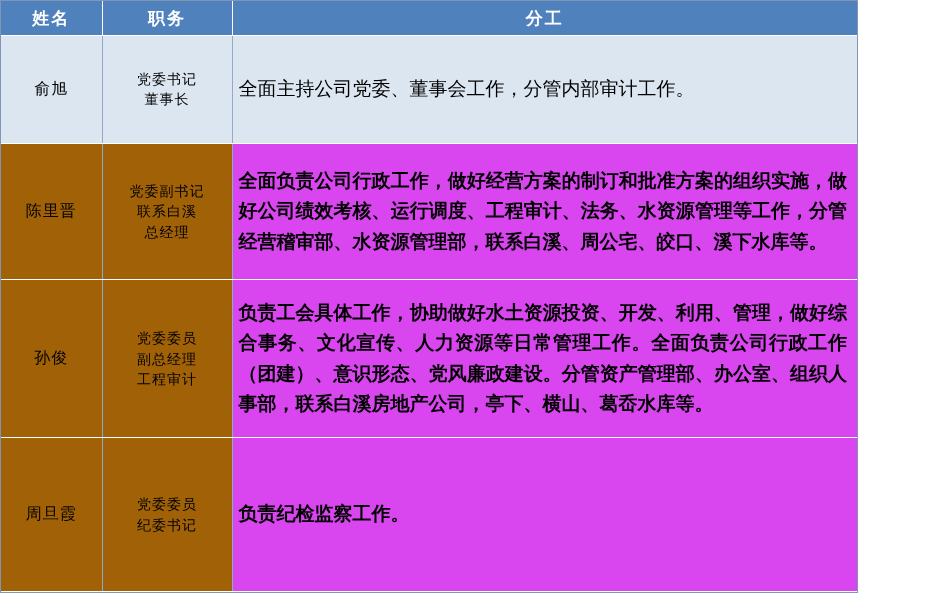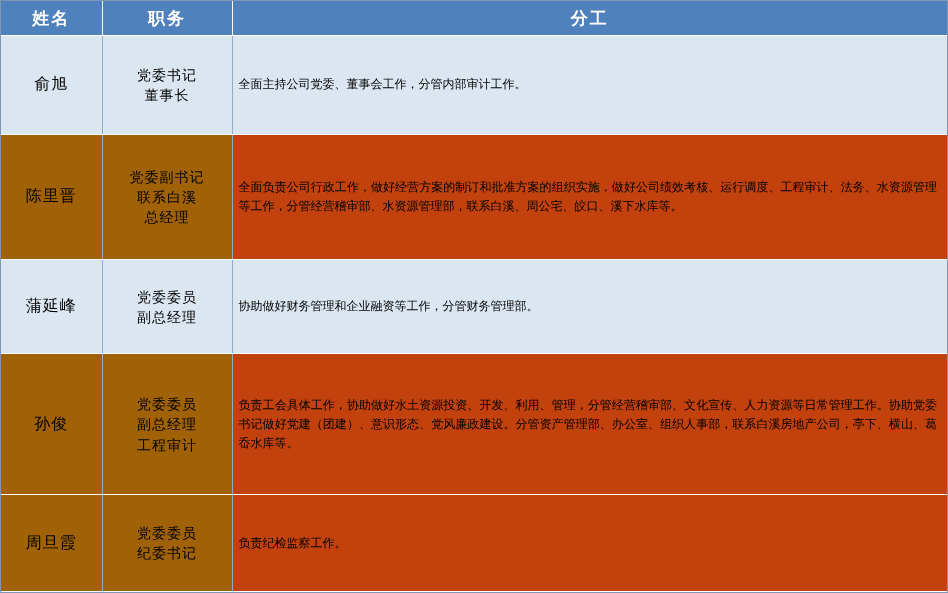--- a/index.html
+++ b/index.html
@@ -7,21 +7,21 @@
     padding: 0;
     background: #ffffff;
   }
   body {
     width: 948px;
     height: 593px;
     font-family: "Liberation Sans", sans-serif;
     overflow: hidden;
   }
   .table-wrap {
-    width: 948px;
+    width: 858px;
     height: 593px;
     box-sizing: border-box;
     border: 1px solid #8096b4;
     background: #ffffff;
   }
   table.duty-table {
     width: 100%;
     height: 100%;
     border-collapse: collapse;
     table-layout: fixed;
@@ -48,40 +48,40 @@
     border-right: 1px solid #93a9c6;
     border-bottom: 1px solid #ffffff;
     padding: 0;
     vertical-align: middle;
   }
   tbody td:last-child { border-right: none; }
 
   tbody tr.row-odd td { background: #dce6f1; }
   tbody tr.row-even td { background: #a16207; }
 
-  tbody tr.row-even td.cell-duty { background: #c2410c; }
+  tbody tr.row-even td.cell-duty { background: #d946ef; font-weight: bold; }
   tbody tr.row-odd td.cell-duty { background: #dce6f1; }
 
   .cell-name {
     text-align: center;
     font-size: 16px;
     color: #000000;
     letter-spacing: 1px;
   }
   .cell-post {
     text-align: center;
     font-size: 14px;
     color: #000000;
     line-height: 1.45;
     letter-spacing: 1px;
     padding: 2px 6px;
   }
   .cell-post .post-line { display: block; white-space: nowrap; }
   .cell-duty {
-    font-size: 12px;
+    font-size: 19px;
     color: #000000;
     line-height: 1.6;
     text-align: justify;
     text-justify: inter-ideograph;
     padding: 4px 10px 4px 6px;
     vertical-align: middle;
   }
   
   tbody tr:nth-child(1) td { height: 80px; }
   tbody tr:nth-child(2) td { height: 104px; }
@@ -118,36 +118,28 @@
       </tr>
       <tr class="row-even">
         <td class="cell-name">陈里晋</td>
         <td class="cell-post">
           <span class="post-line">党委副书记</span>
           <span class="post-line">联系白溪</span>
           <span class="post-line">总经理</span>
         </td>
         <td class="cell-duty">全面负责公司行政工作，做好经营方案的制订和批准方案的组织实施，做好公司绩效考核、运行调度、工程审计、法务、水资源管理等工作，分管经营稽审部、水资源管理部，联系白溪、周公宅、皎口、溪下水库等。</td>
       </tr>
-      <tr class="row-odd">
-        <td class="cell-name">蒲延峰</td>
-        <td class="cell-post">
-          <span class="post-line">党委委员</span>
-          <span class="post-line">副总经理</span>
-        </td>
-        <td class="cell-duty">协助做好财务管理和企业融资等工作，分管财务管理部。</td>
-      </tr>
       <tr class="row-even">
         <td class="cell-name">孙俊</td>
         <td class="cell-post">
           <span class="post-line">党委委员</span>
           <span class="post-line">副总经理</span>
           <span class="post-line">工程审计</span>
         </td>
-        <td class="cell-duty">负责工会具体工作，协助做好水土资源投资、开发、利用、管理，分管经营稽审部、文化宣传、人力资源等日常管理工作。协助党委书记做好党建（团建）、意识形态、党风廉政建设。分管资产管理部、办公室、组织人事部，联系白溪房地产公司，亭下、横山、葛岙水库等。</td>
+        <td class="cell-duty">负责工会具体工作，协助做好水土资源投资、开发、利用、管理，做好综合事务、文化宣传、人力资源等日常管理工作。全面负责公司行政工作（团建）、意识形态、党风廉政建设。分管资产管理部、办公室、组织人事部，联系白溪房地产公司，亭下、横山、葛岙水库等。</td>
       </tr>
       <tr class="row-even">
         <td class="cell-name">周旦霞</td>
         <td class="cell-post">
           <span class="post-line">党委委员</span>
           <span class="post-line">纪委书记</span>
         </td>
         <td class="cell-duty">负责纪检监察工作。</td>
       </tr>
     </tbody>

